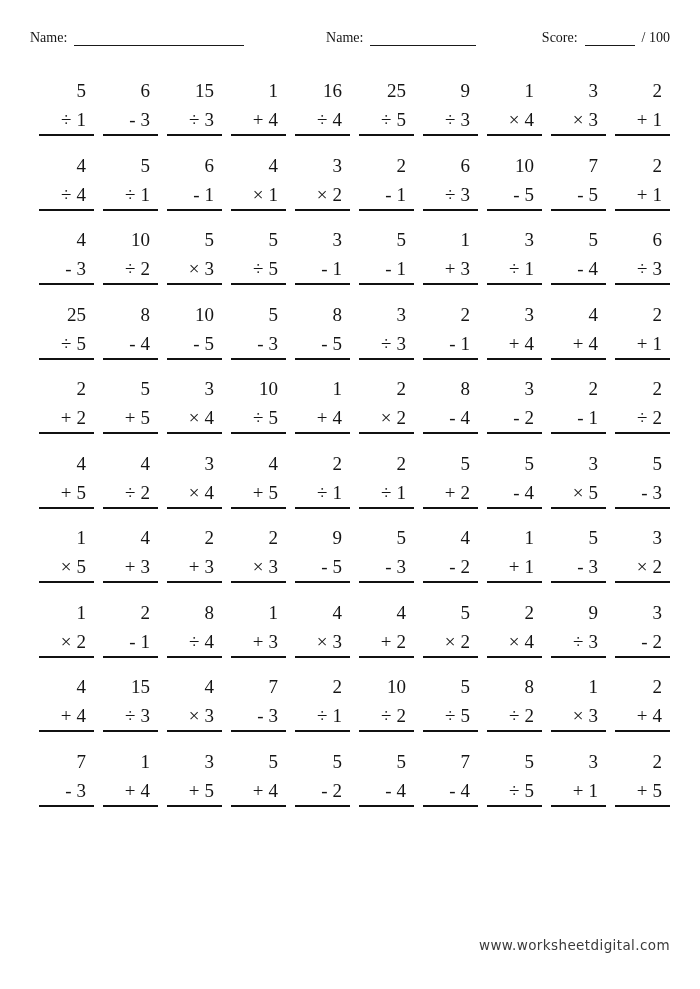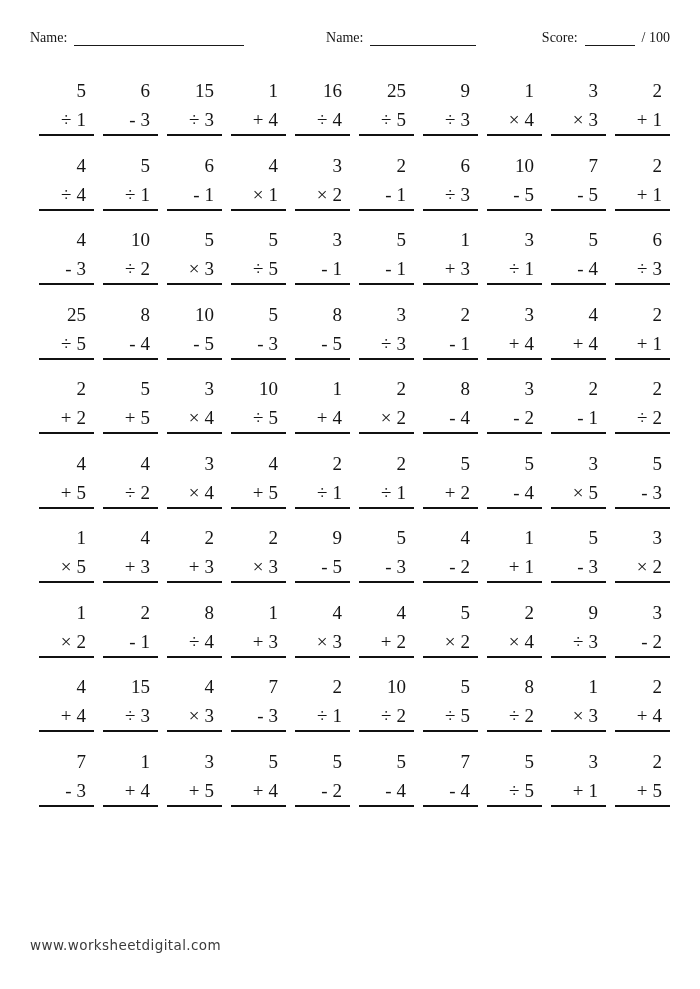--- a/index.html
+++ b/index.html
@@ -36,21 +36,21 @@
   .prob .bottom {
     margin-top:7px;
     width:55px; box-sizing:border-box;
     display:flex; justify-content:flex-end; gap:5px;
     font-size:19px; line-height:22px;
     padding:0 8px 3px 0;
     border-bottom:2.2px solid #111;
   }
   
   .footer {
-    margin-top:auto; text-align:left;
+    margin-top:auto; text-align:right;
     font-family:"DejaVu Sans", sans-serif;
     font-size:13.5px; letter-spacing:0.4px; color:#3b3b3b;
     padding-bottom:22px;
   }
 </style>
 </head>
 <body>
 
 <div class="page">
 

